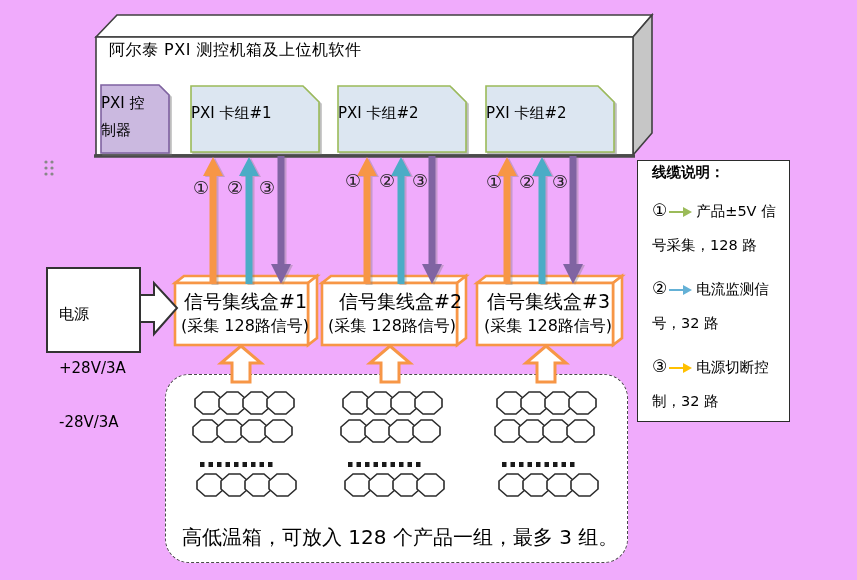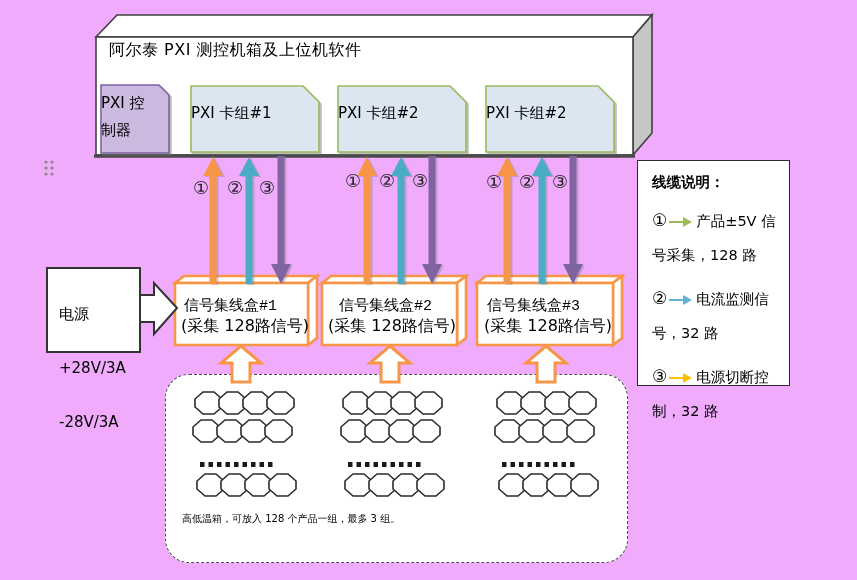--- a/index.html
+++ b/index.html
@@ -8,30 +8,30 @@
     font-family:"DejaVu Sans",sans-serif;color:#000;
   }
   #shapes{position:absolute;left:0;top:0;z-index:1;}
   .txt{position:absolute;z-index:2;white-space:nowrap;}
   .shadowed{filter:drop-shadow(2px 2px 0 rgba(110,110,110,.45));}
   .arrowshadow{filter:drop-shadow(2px 1px 0 rgba(120,120,120,.35));}
 
   #chassis-title{left:109px;top:40px;font-size:16px;letter-spacing:.5px;}
   .ctrl-label{left:101px;top:90px;width:68px;text-align:left;font-size:15px;line-height:27px;}
   .card-label{width:128px;text-align:left;font-size:15px;top:104px;}
-  .hub-line1{font-size:15px;top:296px;font-family:Liberation Mono, monospace;}
+  .hub-line1{font-size:19px;top:289px;}
   .hub-line2{font-size:16px;top:316px;}
   .circ-label{position:absolute;z-index:3;font-size:18px;color:#222;line-height:18px;}
   #power-text{left:59px;top:274px;font-size:15px;line-height:27px;white-space:pre-line;}
-  #chamber-caption{left:182px;top:512px;font-size:10px;}
+  #chamber-caption{left:182px;top:524px;font-size:20px;}
 
   #legend{
-    position:absolute;z-index:2;left:637px;top:160px;width:153px;height:226px;
+    position:absolute;z-index:2;left:637px;top:160px;width:153px;height:262px;
     border:1.6px solid #2b2b2b;background:#fff;box-sizing:border-box;
-    padding:10px 4px 0 14px;
+    padding:0 4px 0 14px;
   }
   #legend-title{font-size:14.5px;font-weight:bold;line-height:22px;margin-bottom:10px;}
   .legend-item{font-size:14.5px;line-height:34px;margin-bottom:9px;width:132px;white-space:normal;}
   .legend-item .circ{font-size:17px;}
   .legend-arrow{vertical-align:-1px;margin:0 3px 0 2px;}
 
   #dashed-chamber{
     position:absolute;z-index:0;left:165px;top:374px;width:463px;height:189px;
     border:1.6px dashed #4a4a4a;border-radius:24px;box-sizing:border-box;background:#fff;
   }

